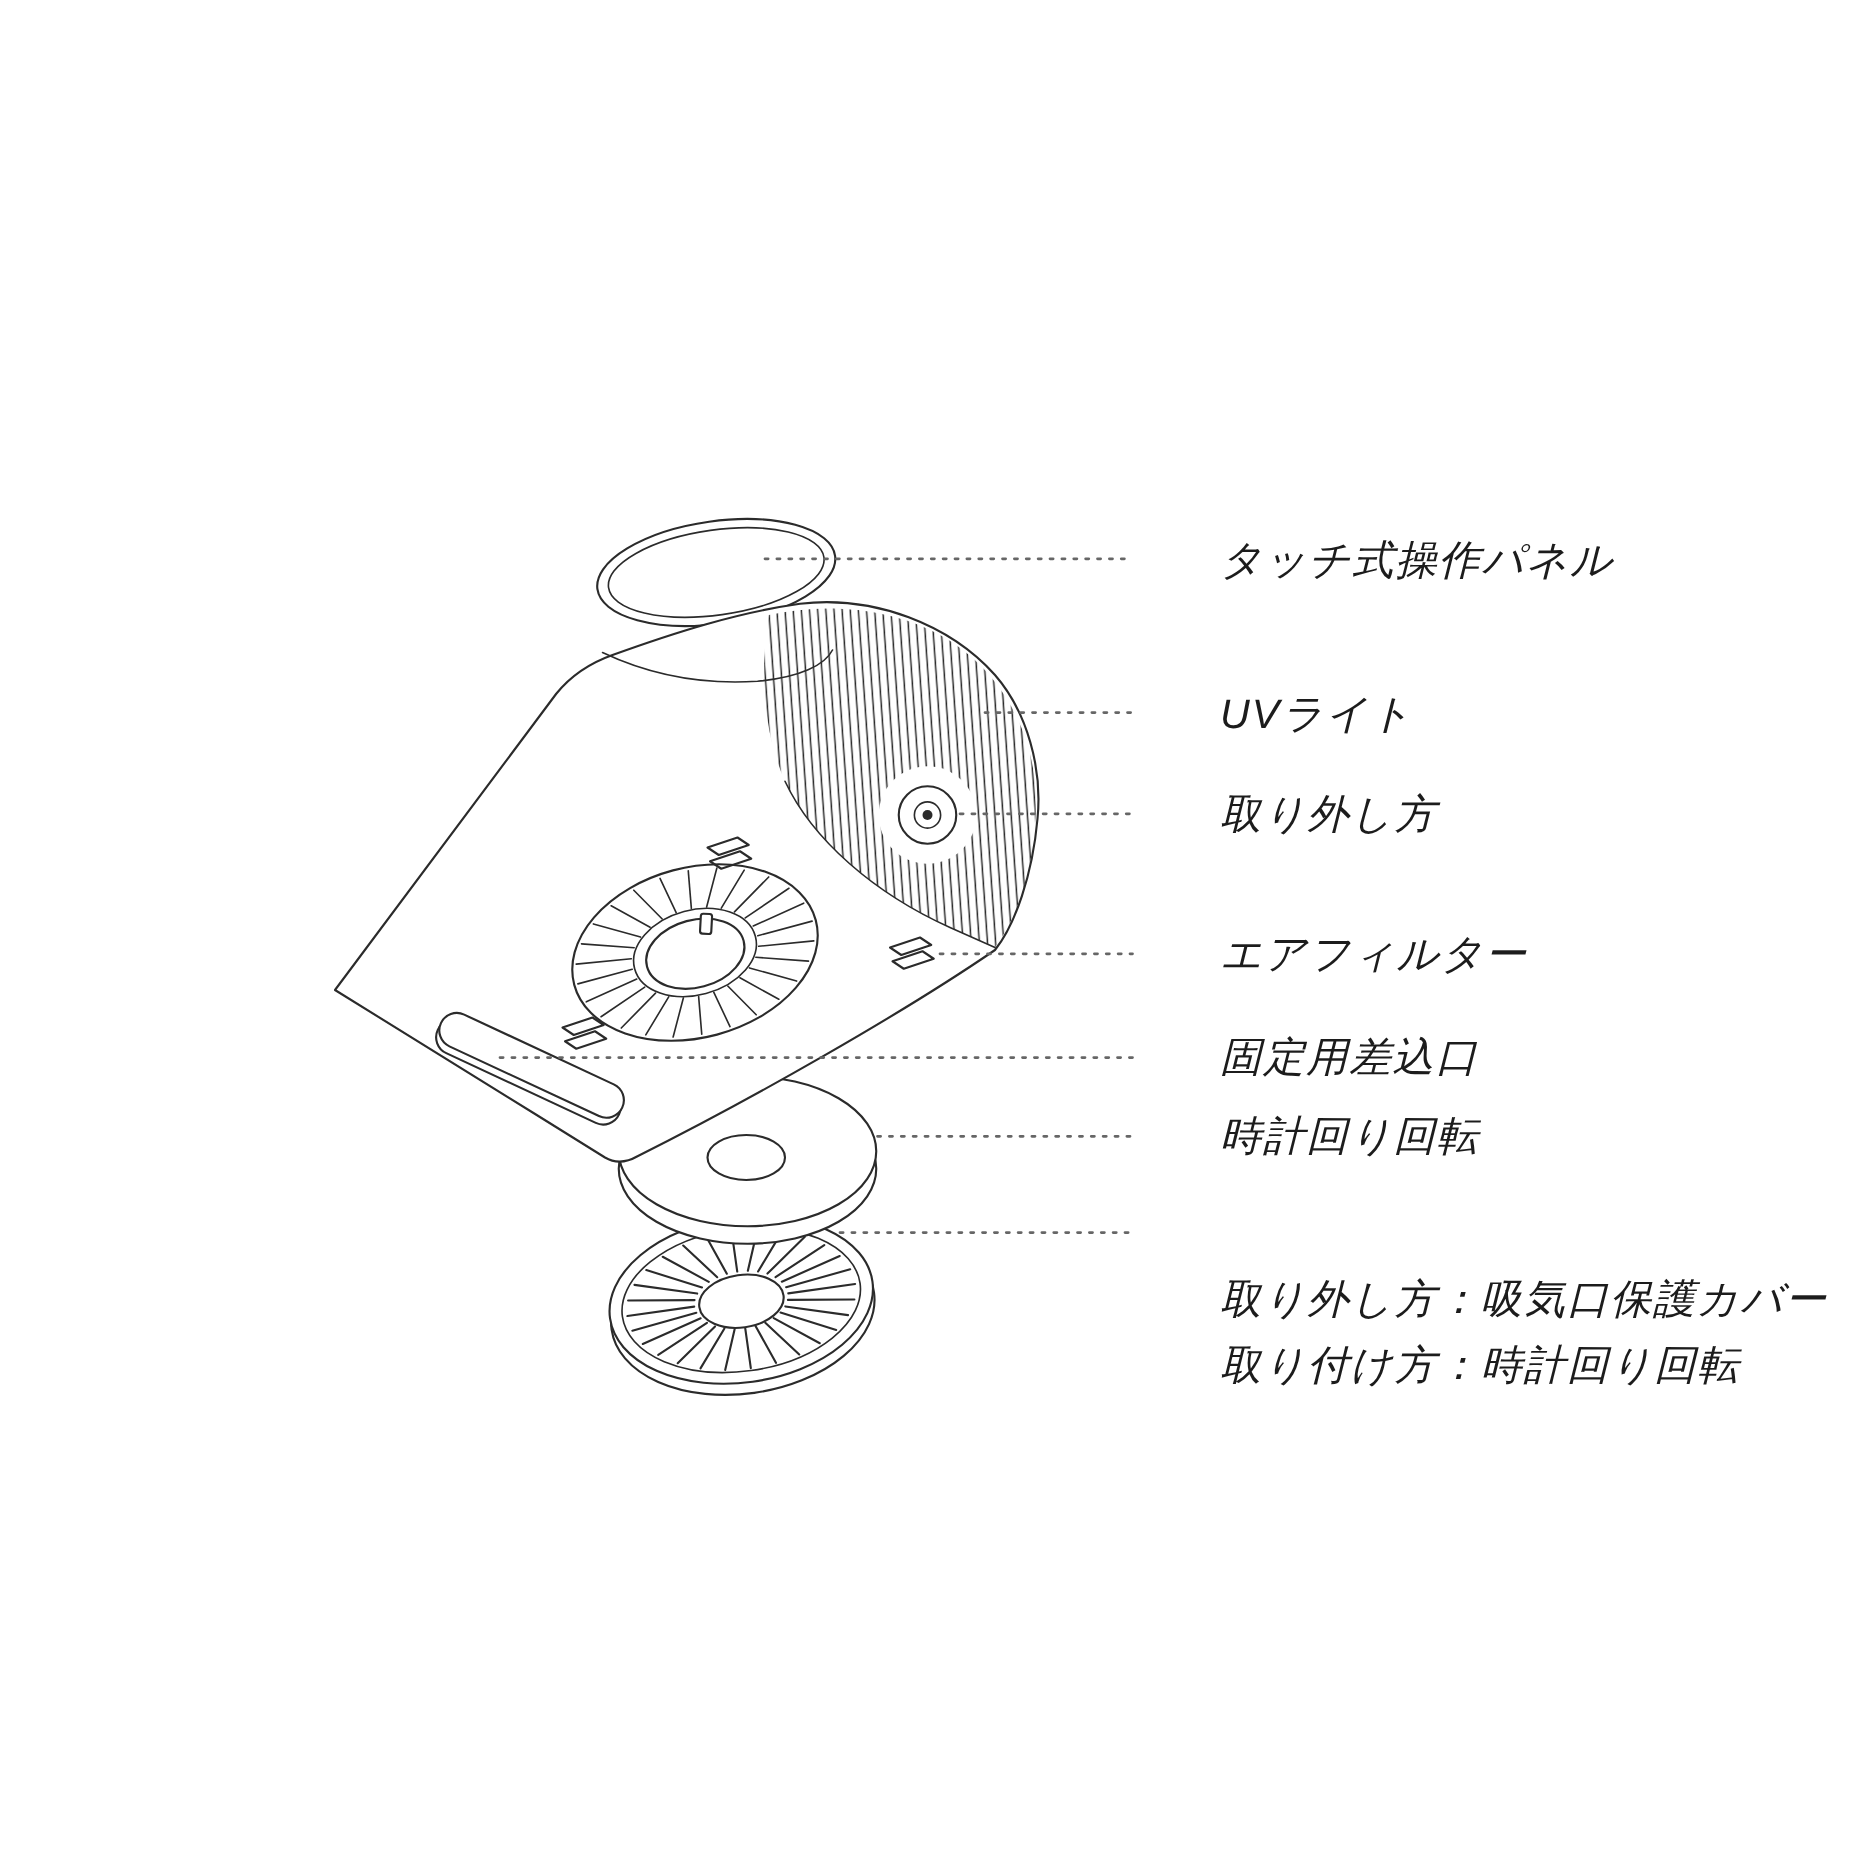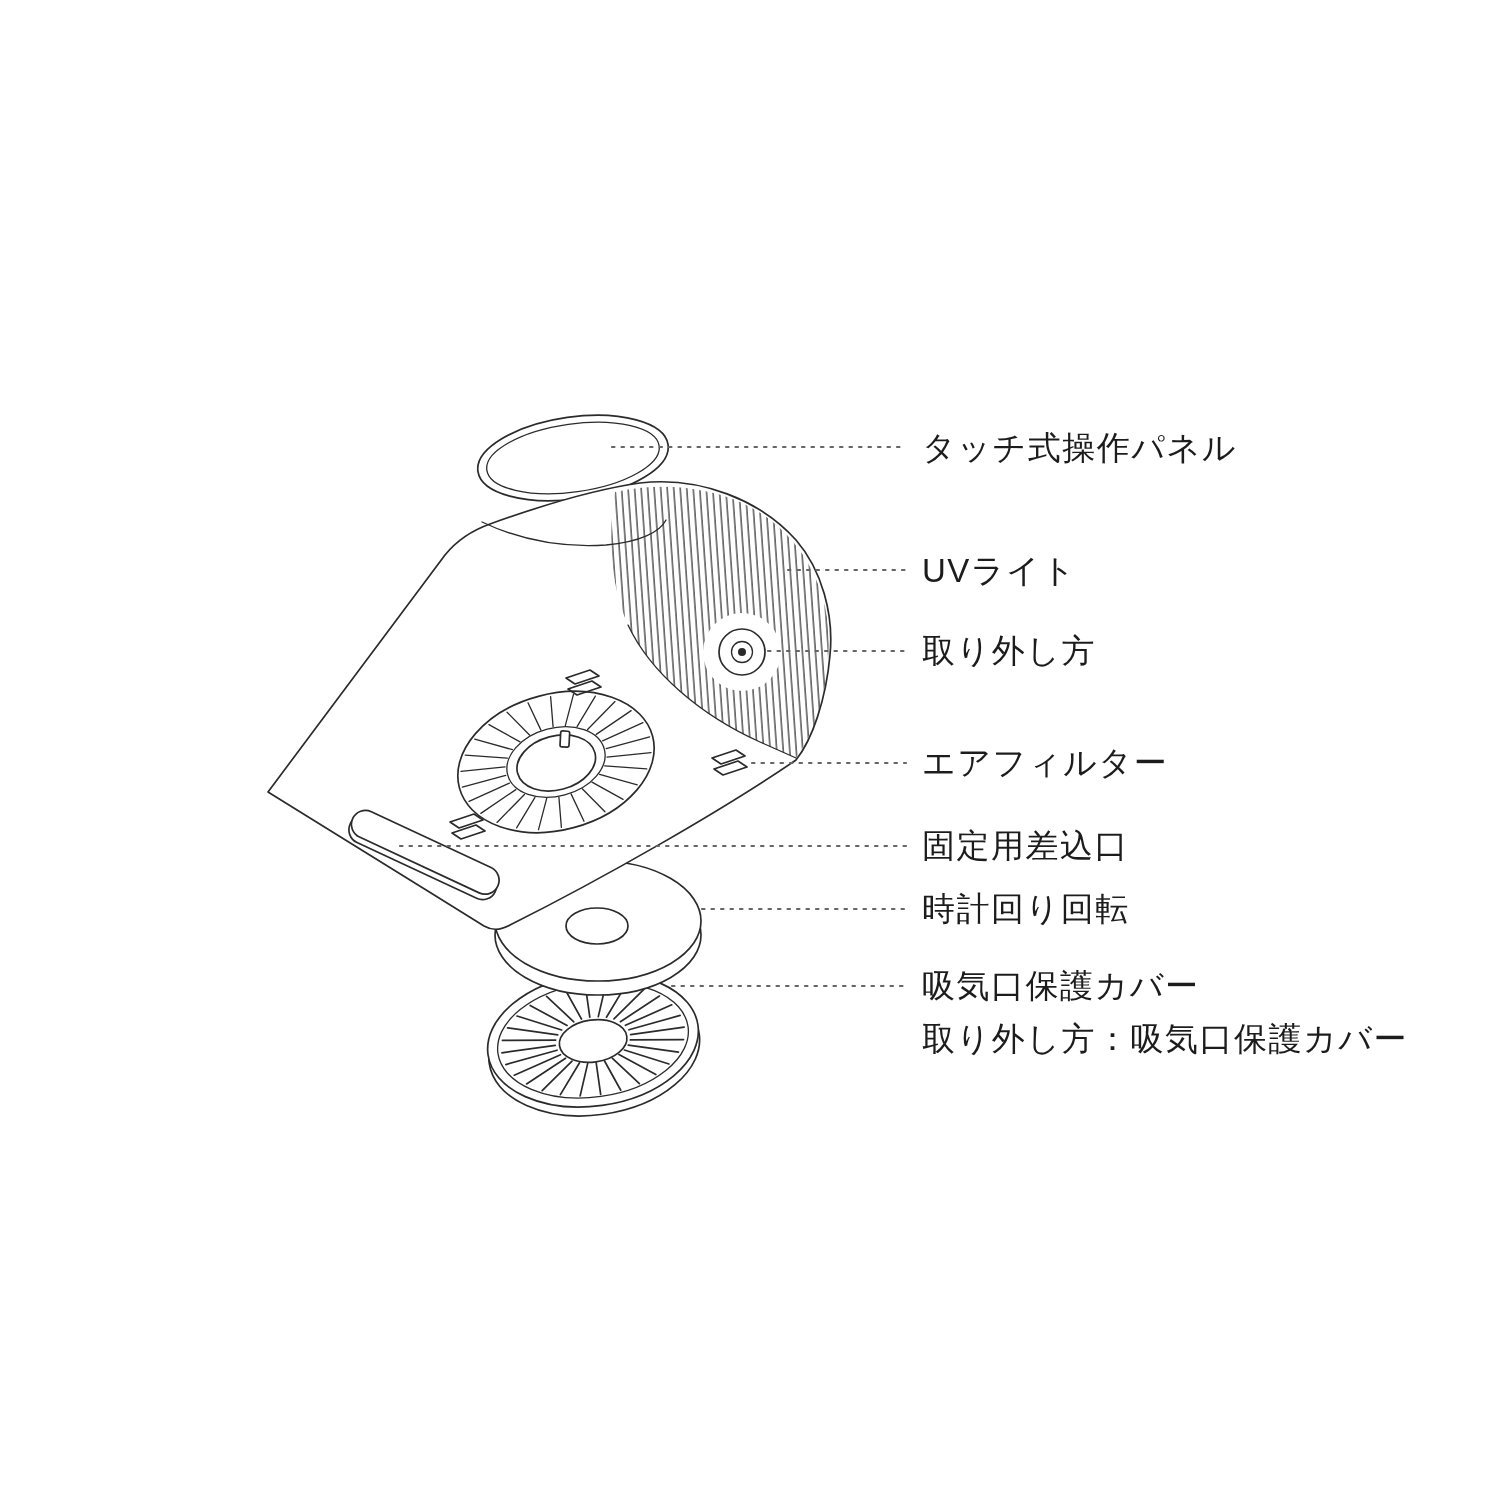--- a/index.html
+++ b/index.html
@@ -15,23 +15,23 @@
   }
   .stage{position:relative;width:1500px;height:1500px;background:var(--bg);overflow:hidden;}
   svg.drawing{position:absolute;left:0;top:0;}
   .ln{fill:none;stroke:var(--line);stroke-width:1.7;stroke-linejoin:round;stroke-linecap:round;}
   .thin{stroke-width:1.3;}
   .fw{fill:#ffffff;stroke:var(--line);stroke-width:1.7;stroke-linejoin:round;}
   .halo{fill:#ffffff;stroke:none;}
   .dot{fill:var(--line);stroke:none;}
   .leader{stroke:var(--leader);stroke-width:2.2;stroke-dasharray:2.5 7;stroke-linecap:round;fill:none;}
   .label{
-    position:absolute;left:922px;
+    position:absolute;left:976px;
     font-size:33px;line-height:36px;color:var(--text);
-    letter-spacing:1.5px;white-space:nowrap;
+    letter-spacing:1.5px;white-space:nowrap;font-style:italic;
   }
 </style>
 </head>
 <body>
 
 <div class="stage">
 
   <svg class="drawing" width="1500" height="1500" viewBox="0 0 1500 1500">
 
     <defs>
@@ -187,16 +187,16 @@
     <line class="leader" x1="702" y1="909" x2="906" y2="909"></line>
     <line class="leader" x1="672" y1="986" x2="906" y2="986"></line>
   </svg>
 
   <div class="label" style="top:430px">タッチ式操作パネル</div>
   <div class="label" style="top:553px">UVライト</div>
   <div class="label" style="top:633px">取り外し方</div>
   <div class="label" style="top:745px">エアフィルター</div>
   <div class="label" style="top:828px">固定用差込口</div>
   <div class="label" style="top:891px">時計回り回転</div>
-  <div class="label" style="top:968px">吸気口保護カバー</div>
   <div class="label" style="top:1021px">取り外し方：吸気口保護カバー</div>
+  <div class="label" style="top:1074px">取り付け方：時計回り回転</div>
 
 </div>
 
 </body></html>

